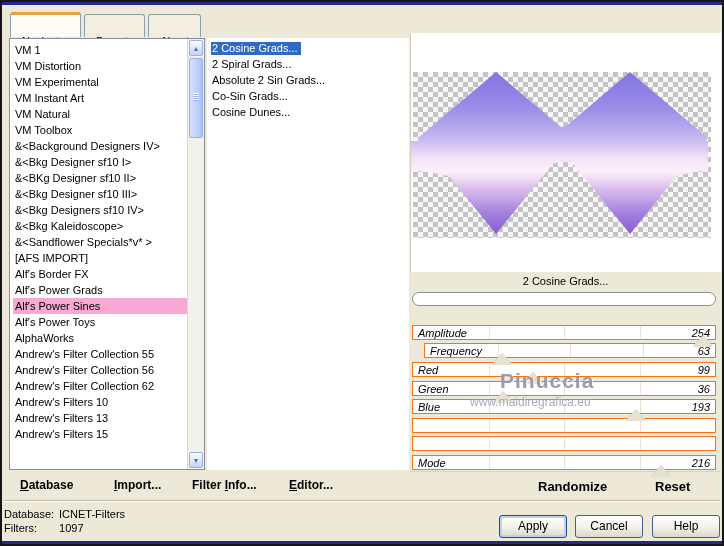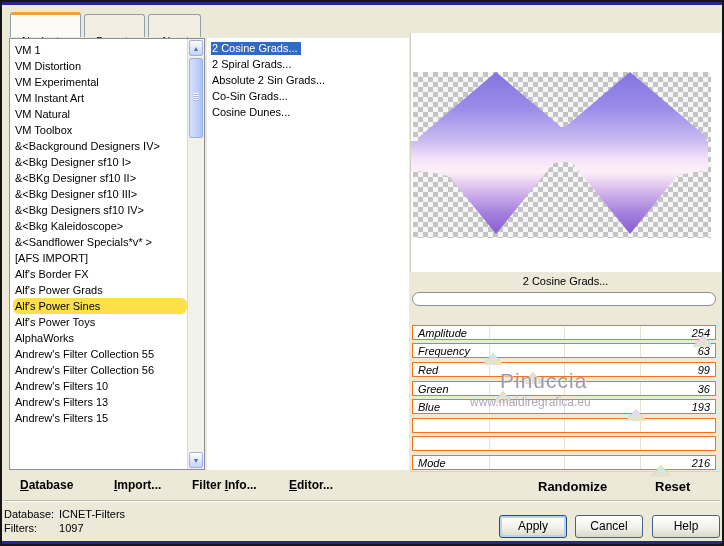--- a/index.html
+++ b/index.html
@@ -22,21 +22,21 @@
   .tab-bar { position:absolute; top:10px; left:8px; display:flex; align-items:flex-end; gap:3px; }
   .tab { height:20px; padding:20px 11px 2px 11px; background:#f2efe2;
          border:1px solid #91a0a8; border-bottom:none; border-radius:3px 3px 0 0; cursor:default; }
   .tab.active { height:23px; background:#fcfbf6; border-top:3px solid #e8a33d; font-size:11px; }
 
   
   .left-listbox { position:absolute; left:7px; top:36px; width:196px; height:432px;
                   background:#fff; border:1px solid #8a8e9b; display:flex; }
   .cat-list { flex:1; overflow:hidden; padding:3px 0 0 3px; }
   .cat-list .row { height:16px; line-height:16px; white-space:nowrap; padding-left:2px; }
-  .cat-list .row.sel { background:#fde047;border-radius:6px; }
+  .cat-list .row.sel { background:#f9a8d4; }
 
   
   .scrollbar { width:17px; background:#f2f1ea; position:relative; border-left:1px solid #dcdacb; }
   .sb-btn { position:absolute; left:1px; right:1px; height:16px; border:1px solid #9cb0e4;
             border-radius:2px; background:linear-gradient(#fdfdfd,#c4d2f7);
             color:#4d6fb8; font-size:7px; text-align:center; line-height:15px; }
   .sb-up { top:1px; } .sb-down { bottom:1px; }
   .sb-thumb { position:absolute; left:1px; right:1px; top:19px; height:80px;
               border:1px solid #98b0e8; border-radius:2px;
               background:linear-gradient(90deg,#d8e2fd,#aec2f2); }
@@ -67,21 +67,21 @@
   .srow .val { position:absolute; right:5px; top:1px; }
   .thumb { position:absolute; bottom:-8px; width:0; height:0; z-index:5;
            border-left:10px solid transparent; border-right:10px solid transparent;
            border-bottom:11px solid #e6e2d0; filter:drop-shadow(0 -1px 0 #d6d2bd); }
 
   .panel-actions { position:absolute; left:0; right:0; top:438px; height:28px;
                    background:#ece9d8; border-top:1px solid #d8d5c6; }
   .flat-btn { position:absolute; top:7px; font-weight:bold; font-size:13px; cursor:default; }
 
   .watermark { position:absolute; left:0; right:0; top:0; pointer-events:none; z-index:6; }
-  .wm1 { position:absolute; left:90px; top:336px; font-size:21px; font-weight:normal;
+  .wm1 { position:absolute; left:90px; top:336px; font-size:21px; font-weight:bold;
          letter-spacing:1px; color:rgba(148,143,165,.9); text-shadow:1px 1px 0 rgba(255,255,255,.8); }
   .wm2 { position:absolute; left:60px; top:362px; font-size:12px;
          color:rgba(158,152,175,.85); text-shadow:1px 1px 0 rgba(255,255,255,.7); }
 
   
   .toolbar { position:absolute; left:0; top:470px; width:408px; height:27px; }
   .tool-btn { position:absolute; top:6px; font-weight:bold; font-size:12px; cursor:default; }
 
   .separator { position:absolute; left:2px; right:2px; top:498px; height:2px;
                border-top:1px solid #bcb9a8; background:#fff; }
@@ -124,20 +124,21 @@
         <div class="row">&amp;&lt;Bkg Kaleidoscope&gt;</div>
         <div class="row">&amp;&lt;Sandflower Specials*v* &gt;</div>
         <div class="row">[AFS IMPORT]</div>
         <div class="row">Alf's Border FX</div>
         <div class="row">Alf's Power Grads</div>
         <div class="row sel">Alf's Power Sines</div>
         <div class="row">Alf's Power Toys</div>
         <div class="row">AlphaWorks</div>
         <div class="row">Andrew's Filter Collection 55</div>
         <div class="row">Andrew's Filter Collection 56</div>
+        <div class="row">Andrew's Filter Collection 62</div>
         <div class="row">Andrew's Filters 10</div>
         <div class="row">Andrew's Filters 13</div>
         <div class="row">Andrew's Filters 15</div>
       </div>
     <div class="scrollbar">
       <div class="sb-btn sb-up">▲</div>
       <div class="sb-thumb"></div>
       <div class="sb-btn sb-down">▼</div>
     </div>
   </div>
@@ -184,21 +185,21 @@
 
     <div class="sliders">
         <div class="srow" style="top: 292px;">
           <div class="tick" style="left: 25%;"></div>
           <div class="tick" style="left: 50%;"></div>
           <div class="tick" style="left: 75%;"></div>
           <span class="lab">Amplitude</span>
           <span class="val">254</span>
           <div class="thumb" style="left: calc(99.6078% - 20.9137px);"></div>
         </div>
-        <div class="srow" style="top: 310px;">
+        <div class="srow" style="top: 310px; margin-left: 12px;">
           <div class="tick" style="left: 25%;"></div>
           <div class="tick" style="left: 50%;"></div>
           <div class="tick" style="left: 75%;"></div>
           <span class="lab">Frequency</span>
           <span class="val">63</span>
           <div class="thumb" style="left: calc(24.7059% - 4.43529px);"></div>
         </div>
         <div class="srow" style="top: 329px;">
           <div class="tick" style="left: 25%;"></div>
           <div class="tick" style="left: 50%;"></div>

